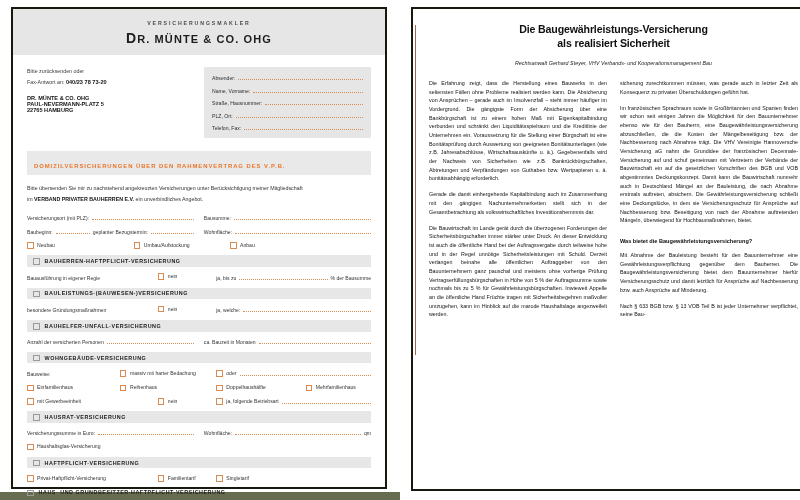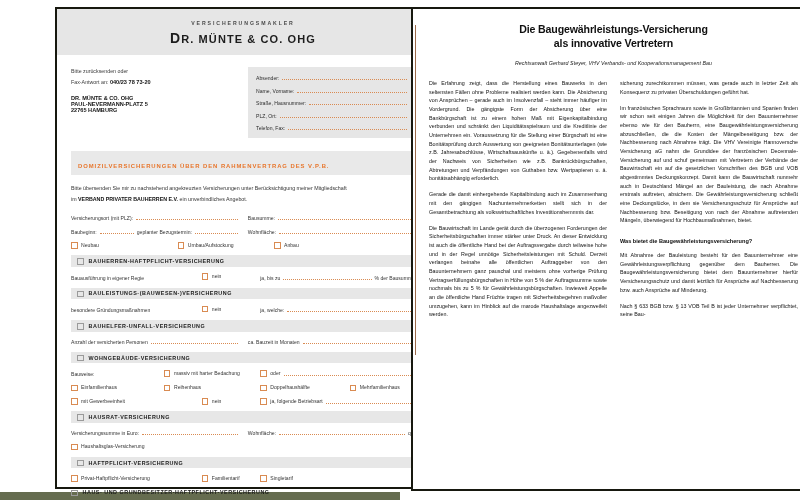--- a/index.html
+++ b/index.html
@@ -5,21 +5,21 @@
   html,body{margin:0;padding:0;background:#ffffff;}
   body{width:800px;height:500px;overflow:hidden;font-family:"Liberation Sans",sans-serif;}
   .spread{position:relative;width:800px;height:500px;background:#ffffff;}
 
   
   .bottom-band{position:absolute;left:0;bottom:0;width:400px;height:8px;
     background:#4a5230;opacity:.85;}
 
   
   .page{position:absolute;background:#ffffff;border:2px solid #17180f;box-sizing:border-box;}
-  .page-left{left:11px;top:7px;width:376px;height:482px;margin-left:44px;}
+  .page-left{left:11px;top:7px;width:376px;height:482px;}
   .page-right{left:411px;top:7px;width:405px;height:484px;}
   .page-right::before{content:"";position:absolute;left:2px;top:16px;width:1px;height:330px;
     background:#7a3a10;opacity:.75;}
 
   
   .lh{background:#e6e6e6;padding:11px 0 9px;text-align:center;}
   .lh-eyebrow{font-size:5.2px;letter-spacing:1.9px;color:#4a4a4a;font-weight:600;}
   .lh-name{font-size:14px;letter-spacing:1.1px;color:#1d1d1d;font-weight:700;margin-top:4px;
     font-family:"Liberation Sans",sans-serif;}
   .lh-name .sc{font-size:11px;}
@@ -330,21 +330,21 @@
         <span class="sec-t">HAUS- UND GRUNDBESITZER-HAFTPFLICHT-VERSICHERUNG</span>
       </div>
 
     </div>
   </div>
 
   <div class="page page-right">
     <div class="rp">
       <div class="r-title">
         <div>Die Baugewährleistungs-Versicherung</div>
-        <div>als innovative Vertretern</div>
+        <div>als realisiert Sicherheit</div>
       </div>
       <div class="r-sub">Rechtsanwalt Gerhard Steyer, VHV Verbands- und Kooperationsmanagement Bau</div>
 
       <div class="cols">
         <div class="col">
           <p>Die Erfahrung zeigt, dass die Herstellung eines Bauwerks in den seltensten Fällen ohne Probleme realisiert werden kann. Die Absicherung von Ansprüchen – gerade auch im Insolvenzfall – steht immer häufiger im Vordergrund. Die gängigste Form der Absicherung über eine Bankbürgschaft ist zu einem hohen Maß mit Eigenkapitalbindung verbunden und schränkt den Liquiditätsspielraum und die Kreditlinie der Unternehmen ein. Voraussetzung für die Stellung einer Bürgschaft ist eine Bonitätsprüfung durch Auswertung von geeigneten Bonitätsunterlagen (wie z.B. Jahresabschlüsse, Wirtschaftsauskünfte u. ä.). Gegebenenfalls wird der Nachweis von Sicherheiten wie z.B. Bankrückbürgschaften, Abtretungen und Verpfändungen von Guthaben bzw. Wertpapieren u. ä. bonitätsabhängig erforderlich.</p>
           <p>Gerade die damit einhergehende Kapitalbindung auch im Zusammenhang mit den gängigen Nachunternehmerketten stellt sich in der Gesamtbetrachtung als volkswirtschaftliches Investitionshemmnis dar.</p>
           <p>Die Bauwirtschaft im Lande gerät durch die überzogenen Forderungen der Sicherheitsbürgschaften immer stärker unter Druck. An dieser Entwicklung ist auch die öffentliche Hand bei der Auftragsvergabe durch teilweise hohe und in der Regel unnötige Sicherheitsleistungen mit Schuld. Derzeit verlangen beinahe alle öffentlichen Auftraggeber von den Bauunternehmern ganz pauschal und meistens ohne vorherige Prüfung Vertragserfüllungsbürgschaften in Höhe von 5 % der Auftragssumme sowie nochmals bis zu 5 % für Gewährleistungsbürgschaften. Inwieweit Appelle an die öffentliche Hand Früchte tragen mit Sicherheitsbegehren maßvoller umzugehen, kann im Hinblick auf die marode Haushaltslage angezweifelt werden.</p>
         </div>
         <div class="col">

